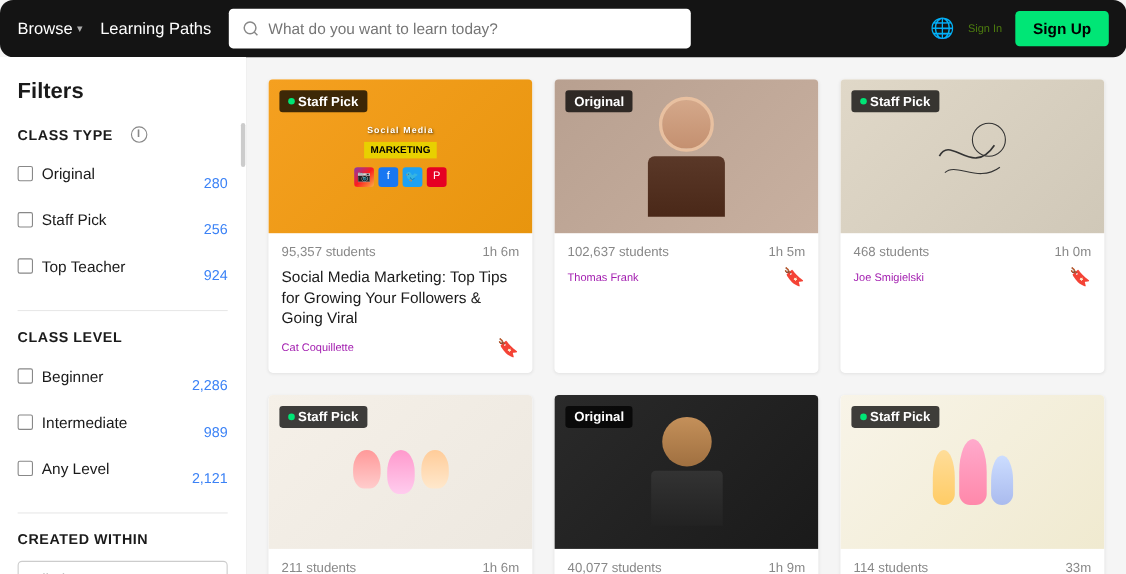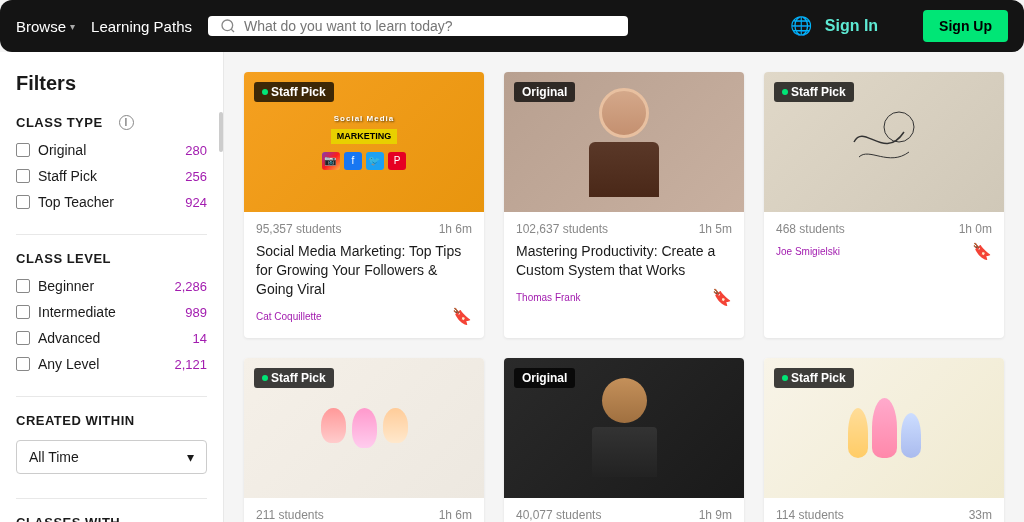--- a/index.html
+++ b/index.html
@@ -32,55 +32,54 @@
       font-size: 15px;
       font-weight: 500;
     }
     .nav-search {
       flex: 1;
       display: flex;
       align-items: center;
       background: #fff;
       border-radius: 4px;
       padding: 0 12px;
-      height: 20px;
+      height: 36px;
       max-width: 420px;
       gap: 8px;
     }
     .nav-search input {
       border: none;
       outline: none;
       flex: 1;
       font-size: 14px;
       color: #555;
     }
     .search-icon-svg { color: #888; flex-shrink: 0; }
     .nav-right {
       display: flex;
       align-items: center;
       gap: 12px;
       margin-left: auto;
     }
     .nav-globe { color: #fff; font-size: 18px; cursor: pointer; }
     .nav-signin {
-      color: #5eead4;
-      font-size: 16px;
-      cursor: pointer;
-      font-weight: 700;
+      color: #4d7c0f;
+      font-size: 10px;
+      cursor: pointer;
+      font-weight: 400;
     }
     .nav-signup {
       background: #00e676;
       color: #000;
       border: none;
       border-radius: 4px;
       padding: 8px 16px;
       font-size: 14px;
       font-weight: 700;
       cursor: pointer;
-      margin-left: 33px;
     }
 
     
     .main-layout {
       display: flex;
       min-height: calc(100vh - 52px);
     }
 
     
     .sidebar {
@@ -134,21 +133,21 @@
     .filter-checkbox {
       width: 14px;
       height: 14px;
       border: 1.5px solid #888;
       border-radius: 2px;
       flex-shrink: 0;
       cursor: pointer;
       background: #fff;
     }
     .filter-label { font-size: 14px; color: #1a1a1a; }
-    .filter-count { font-size: 13px; color: #a21caf; }
+    .filter-count { font-size: 13px; color: #3b82f6; margin-top: 17px; }
     .filter-section { margin-bottom: 24px; }
     .divider { height: 1px; background: #e8e8e8; margin-bottom: 16px; }
 
     .created-within-select {
       display: flex;
       align-items: center;
       justify-content: space-between;
       border: 1.5px solid #ccc;
       border-radius: 4px;
       padding: 8px 12px;
@@ -336,27 +335,20 @@
       <div class="filter-item">
         <div class="filter-item-left">
           <div class="filter-checkbox"></div>
           <span class="filter-label">Intermediate</span>
         </div>
         <span class="filter-count">989</span>
       </div>
       <div class="filter-item">
         <div class="filter-item-left">
           <div class="filter-checkbox"></div>
-          <span class="filter-label">Advanced</span>
-        </div>
-        <span class="filter-count">14</span>
-      </div>
-      <div class="filter-item">
-        <div class="filter-item-left">
-          <div class="filter-checkbox"></div>
           <span class="filter-label">Any Level</span>
         </div>
         <span class="filter-count">2,121</span>
       </div>
     </div>
 
     <div class="divider"></div>
 
     <div class="filter-section">
       <div class="filter-section-title">
@@ -418,21 +410,20 @@
           </div>
         </div>
         <div class="card-badge" style="position:absolute;top:10px;left:10px;background:rgba(0,0,0,0.75);color:#fff;font-size:12px;font-weight:700;padding:3px 8px;border-radius:3px;">
           <span>Original</span>
         </div>
         <div class="card-info">
           <div class="card-meta">
             <span>102,637 students</span>
             <span>1h 5m</span>
           </div>
-          <div class="card-title">Mastering Productivity: Create a Custom System that Works</div>
           <div class="card-footer">
             <span class="card-author">Thomas Frank</span>
             <span class="bookmark-icon">🔖</span>
           </div>
         </div>
       </div>
 
       <div class="card" style="position: relative;">
         <div class="card-thumb thumb-draw" style="display:flex;align-items:center;justify-content:center;background:linear-gradient(135deg,#e0d8c8,#d0c8b8);">
           <svg width="80" height="80" viewBox="0 0 80 80">

